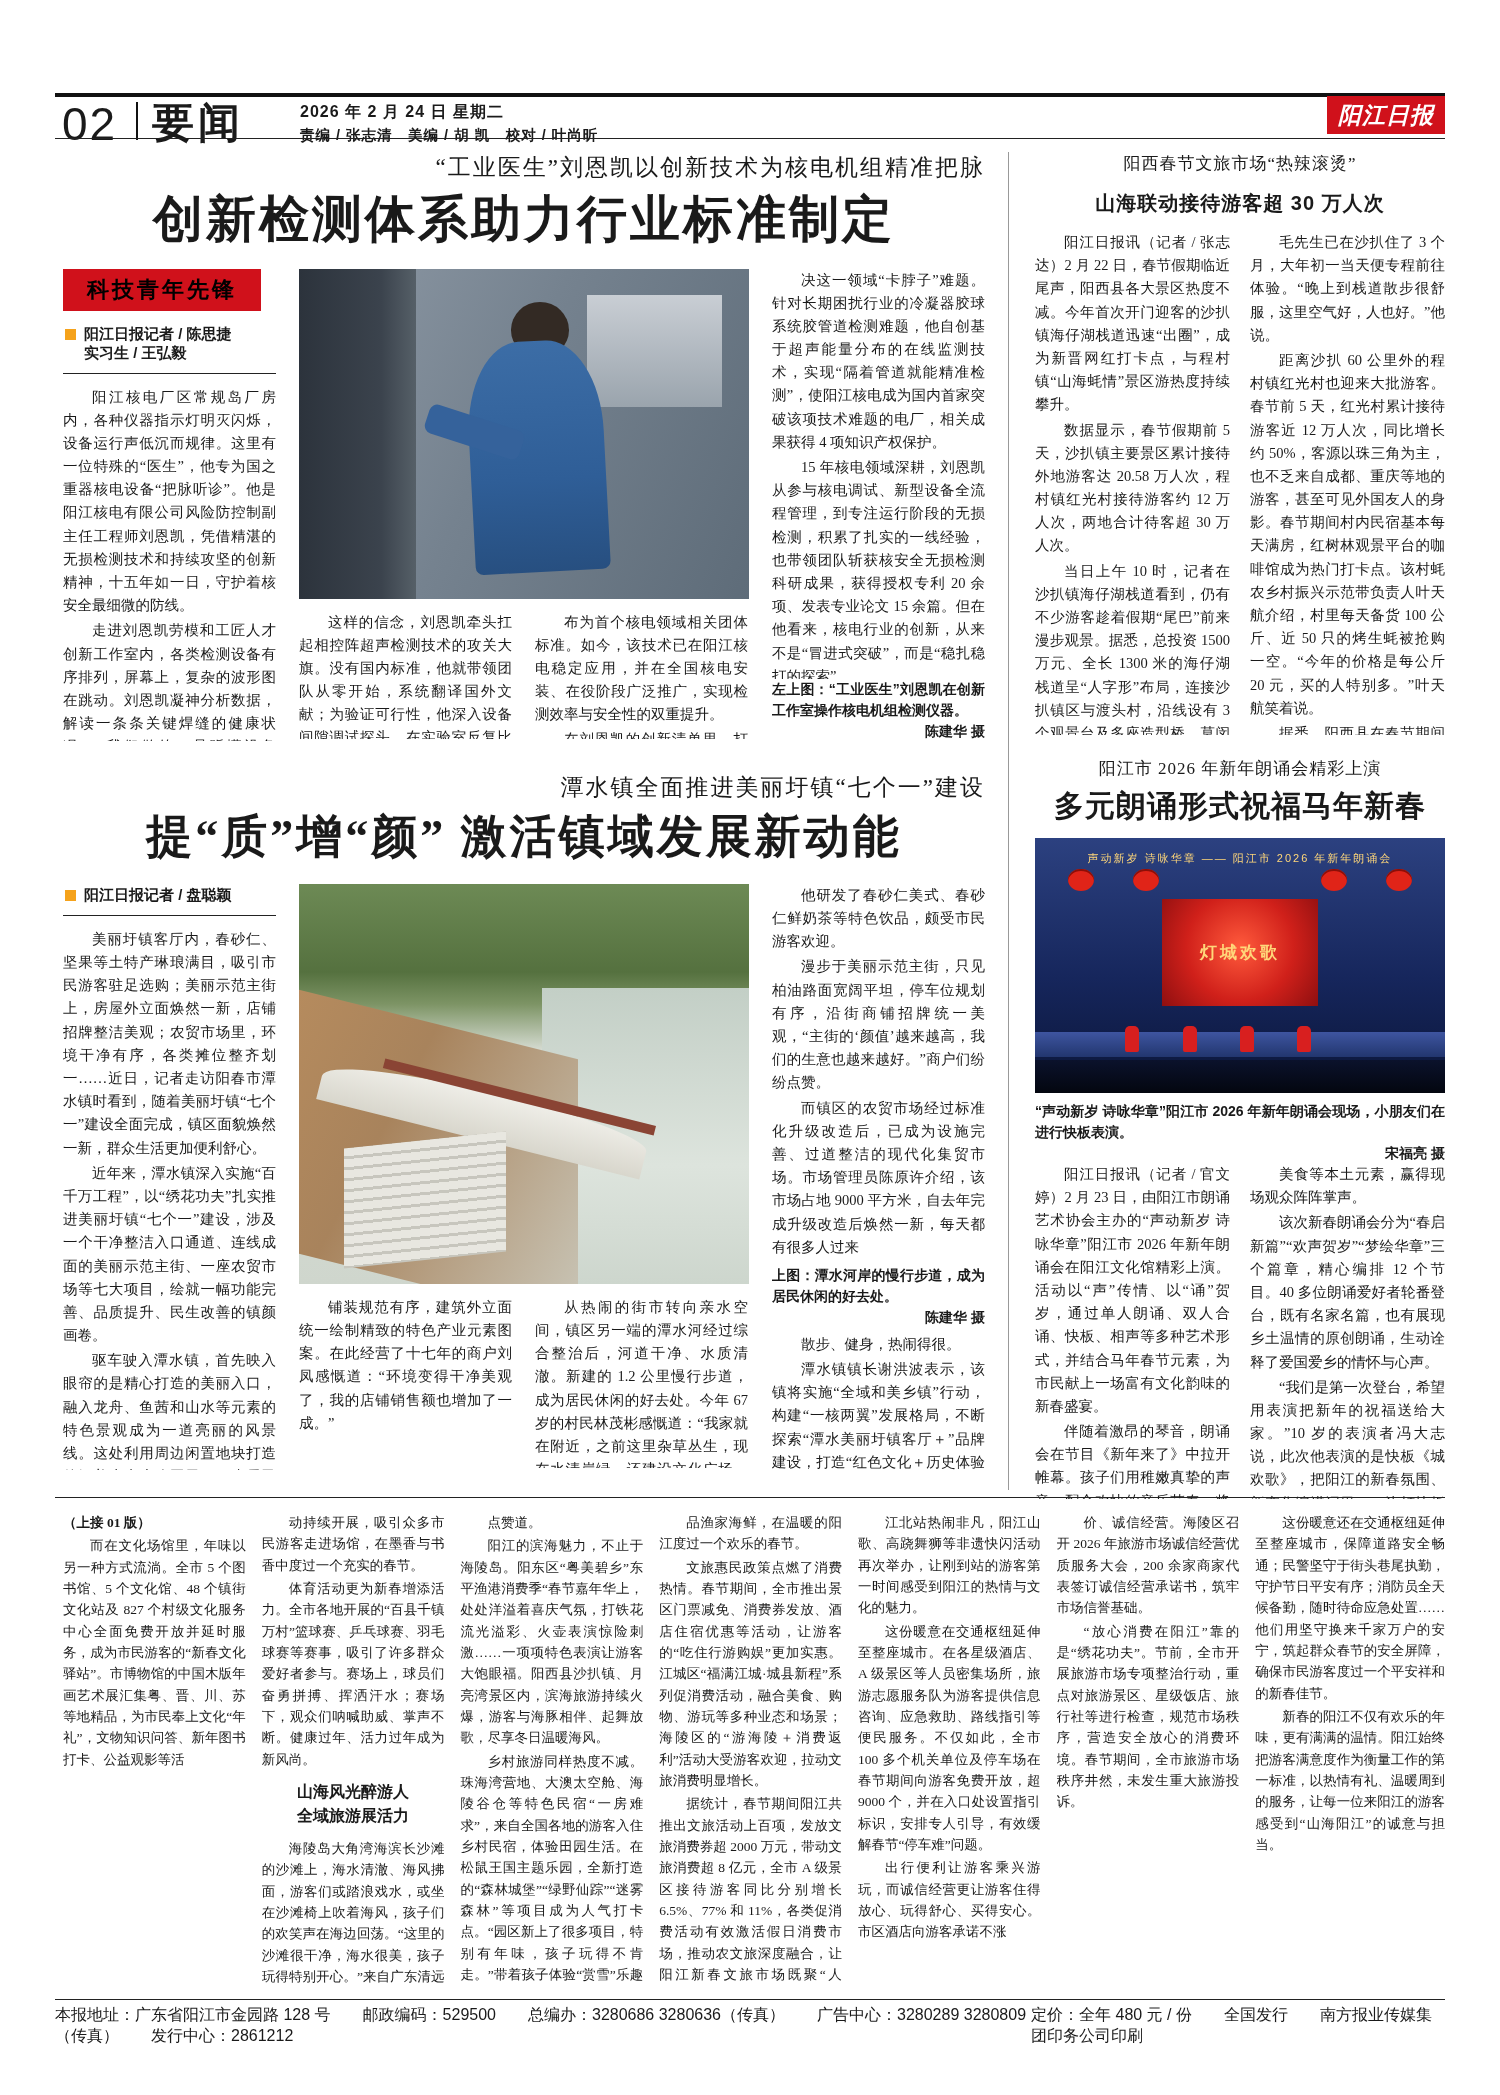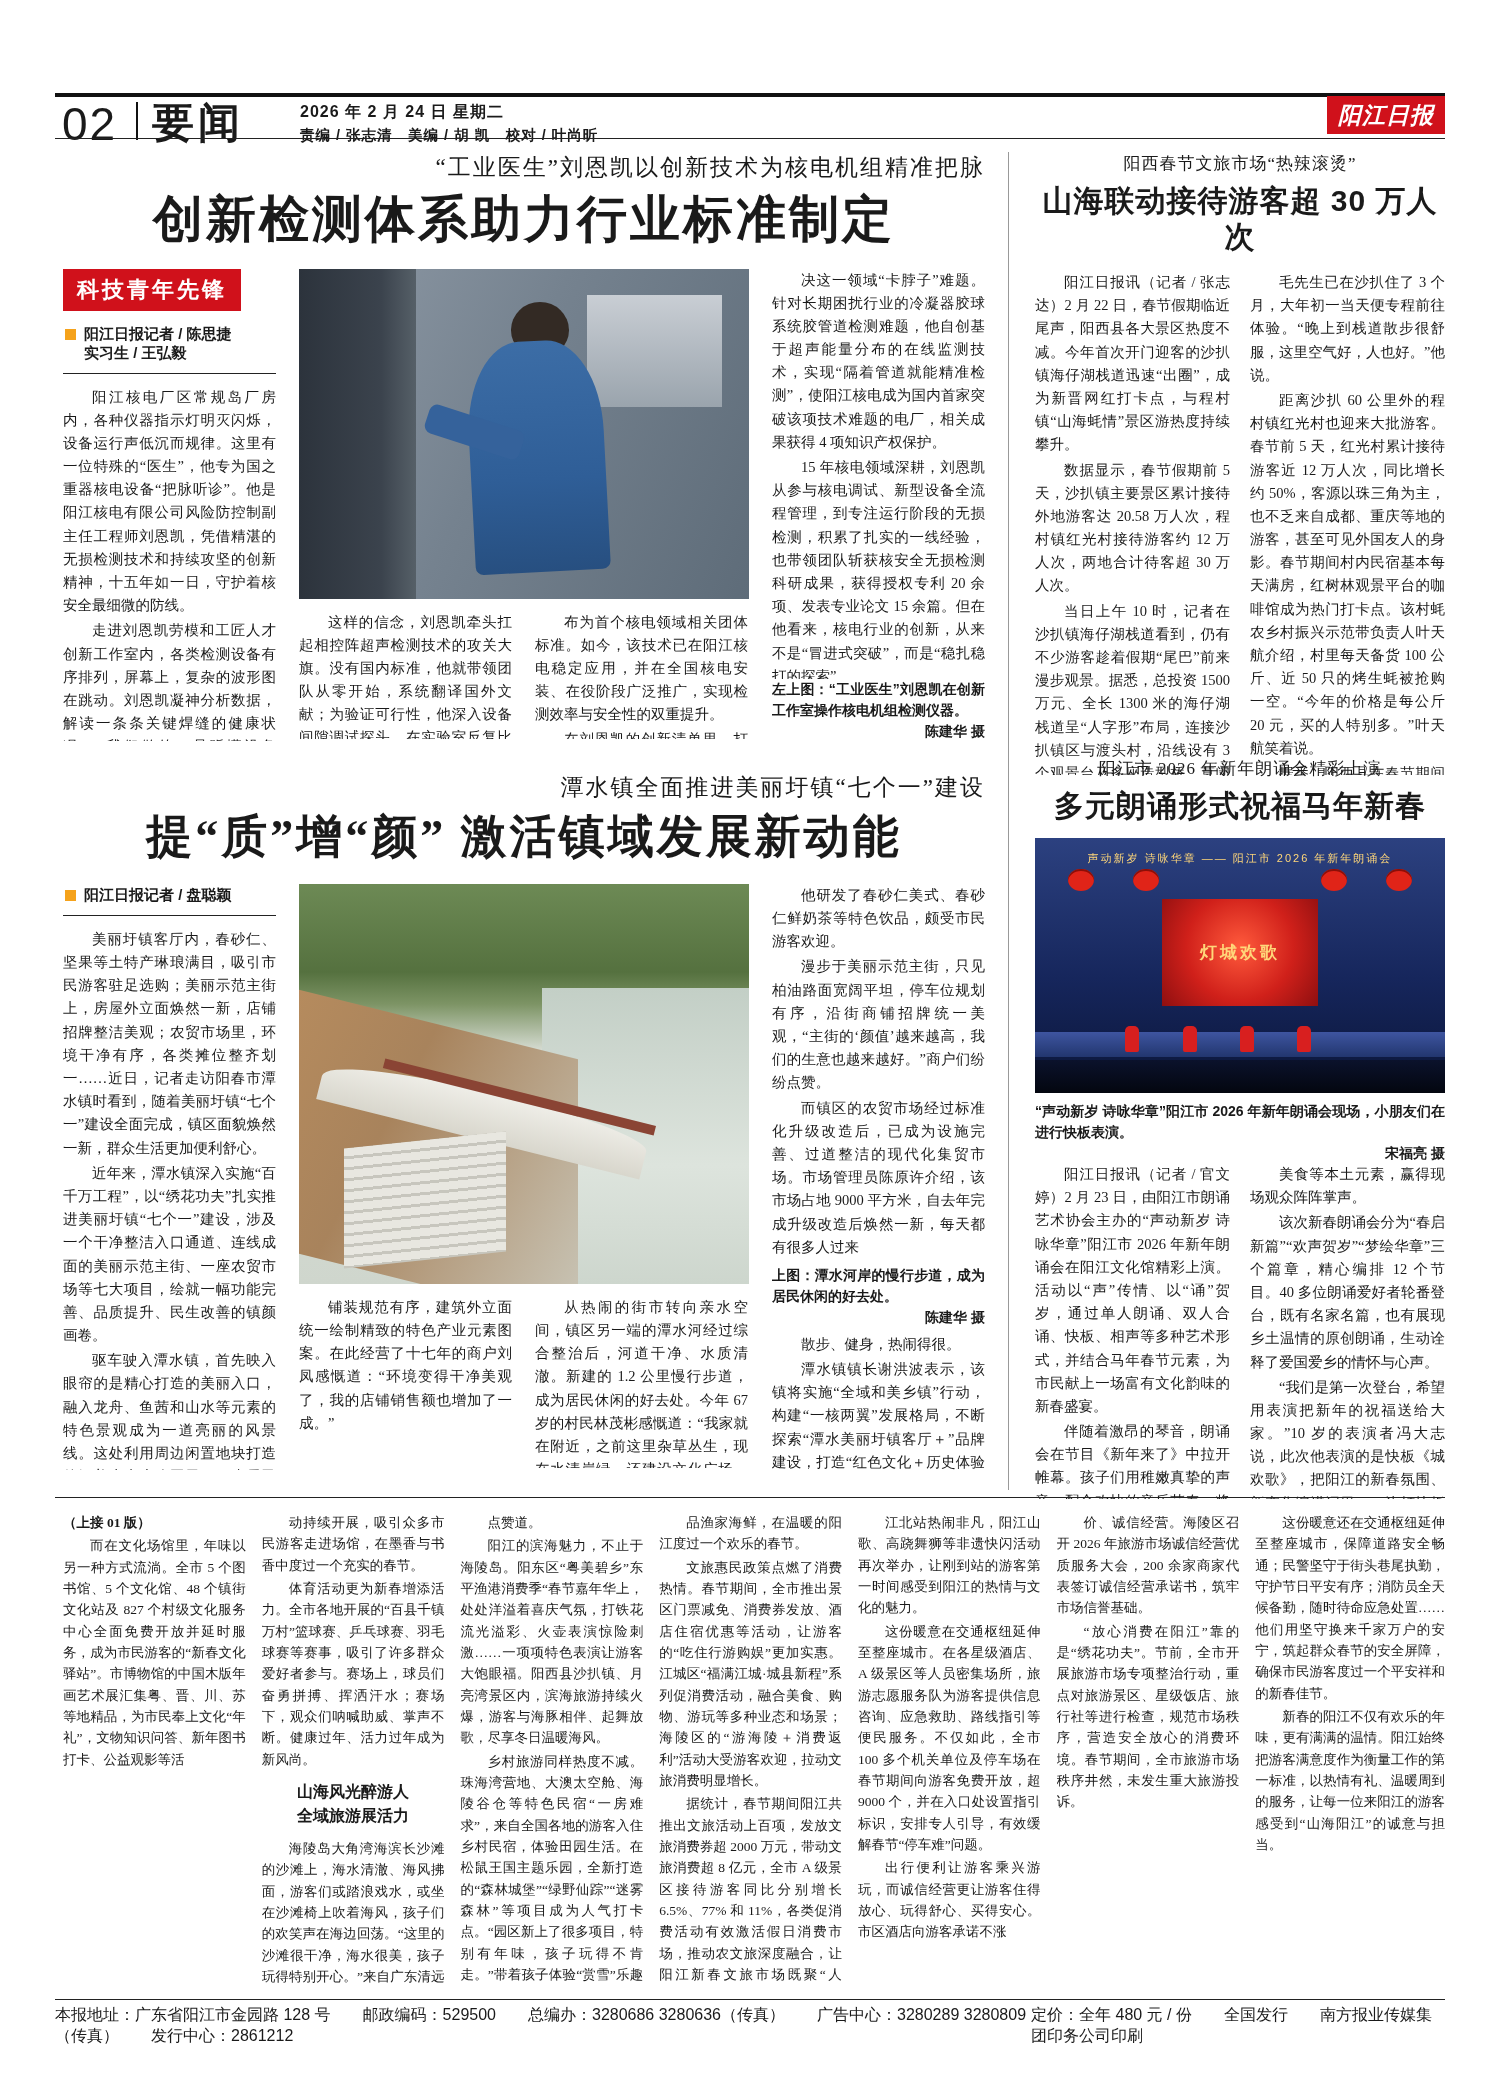--- a/index.html
+++ b/index.html
@@ -29,23 +29,23 @@
   .cols{display:flex;}
   .col{overflow:hidden;}
   .bodytxt p{margin:0 0 2px 0;font-size:14.5px;line-height:1.6;text-align:justify;
              text-indent:2em;}
   .smalltxt p{margin:0 0 2px 0;font-size:13.5px;line-height:1.58;text-align:justify;
               text-indent:2em;}
   .caption{font-family:"Liberation Sans",sans-serif;font-weight:bold;font-size:14px;
            line-height:1.5;text-align:justify;}
   .credit{font-family:"Liberation Sans",sans-serif;font-weight:bold;font-size:14px;
           text-align:right;margin-top:2px;}
-  .badge{background:#d0111b;color:#ffffff;font-family:"Liberation Sans",sans-serif;
+  .badge{background:#d0111b;color:#000000;font-family:"Liberation Sans",sans-serif;
          font-weight:bold;font-size:22px;letter-spacing:3px;text-align:center;
-         padding:6px 0;width:178px;}
+         padding:6px 0;width:198px;}
   .byline{font-family:"Liberation Sans",sans-serif;font-weight:bold;font-size:15px;
           display:flex;align-items:flex-start;margin-top:14px;}
   .byline .sq{width:11px;height:11px;background:#f5a21b;margin:4px 8px 0 2px;flex:none;}
   .byline-rule{height:1px;background:#222;margin:10px 0 12px 0;}
   .subhead{font-family:"Liberation Sans",sans-serif;font-weight:bold;font-size:16px;
            text-align:center;line-height:1.5;margin:10px 0;}
   .vrule{position:absolute;width:1px;background:#999;}
   
   .photo{position:relative;overflow:hidden;}
   .workshop{background:linear-gradient(115deg,#8f9aa6 0%,#75828f 45%,#5e6c79 100%);}
@@ -196,21 +196,21 @@
         <div class="caption" style="margin-top:6px">上图：潭水河岸的慢行步道，成为居民休闲的好去处。</div>
         <div class="credit">陈建华 摄</div>
         <p style="margin-top:6px">散步、健身，热闹得很。</p>
         <p>潭水镇镇长谢洪波表示，该镇将实施“全域和美乡镇”行动，构建“一核两翼”发展格局，不断探索“潭水美丽圩镇客厅＋”品牌建设，打造“红色文化＋历史体验＋休闲度假”精品旅游路线，让美丽圩镇建设成果更好惠及广大群众。</p>
       </div>
     </div>
   </div>
 
   <div style="position:absolute;left:1035px;top:152px;width:410px;height:598px">
     <div class="kicker-sm">阳西春节文旅市场“热辣滚烫”</div>
-    <div class="headline-sans" style="font-size:30px;margin-top:8px">山海联动接待游客超 30 万人次</div>
+    <div class="headline-sans" style="font-size:20px;margin-top:16px">山海联动接待游客超 30 万人次</div>
     <div class="cols" style="margin-top:16px;gap:20px;height:504px">
       <div class="col bodytxt" style="width:195px">
         <p>阳江日报讯（记者 / 张志达）2 月 22 日，春节假期临近尾声，阳西县各大景区热度不减。今年首次开门迎客的沙扒镇海仔湖栈道迅速“出圈”，成为新晋网红打卡点，与程村镇“山海蚝情”景区游热度持续攀升。</p>
         <p>数据显示，春节假期前 5 天，沙扒镇主要景区累计接待外地游客达 20.58 万人次，程村镇红光村接待游客约 12 万人次，两地合计待客超 30 万人次。</p>
         <p>当日上午 10 时，记者在沙扒镇海仔湖栈道看到，仍有不少游客趁着假期“尾巴”前来漫步观景。据悉，总投资 1500 万元、全长 1300 米的海仔湖栈道呈“人字形”布局，连接沙扒镇区与渡头村，沿线设有 3 个观景台及多座造型桥。莫闵表示，栈道不仅免费供游客参观，夜间还配套灯光展演，已成为游客夜间散步、拍照的热门聚集地。来自河南新乡的游客</p>
       </div>
       <div class="col bodytxt" style="width:195px">
         <p>毛先生已在沙扒住了 3 个月，大年初一当天便专程前往体验。“晚上到栈道散步很舒服，这里空气好，人也好。”他说。</p>
         <p>距离沙扒 60 公里外的程村镇红光村也迎来大批游客。春节前 5 天，红光村累计接待游客近 12 万人次，同比增长约 50%，客源以珠三角为主，也不乏来自成都、重庆等地的游客，甚至可见外国友人的身影。春节期间村内民宿基本每天满房，红树林观景平台的咖啡馆成为热门打卡点。该村蚝农乡村振兴示范带负责人叶天航介绍，村里每天备货 100 公斤、近 50 只的烤生蚝被抢购一空。“今年的价格是每公斤 20 元，买的人特别多。”叶天航笑着说。</p>
         <p>据悉，阳西县在春节期间重点推出“山海寻味·竹海蚝情”和“书院听风，山海寻雅”两条精品旅游线路，将程村红树林、沙扒月亮湾和北额岭等热门景点串珠成链。阳西县文广旅体局局长敖改颜表示，程村是“寻味”的餐桌，沙扒是“寻雅”的海岸，两条线一动一静，可满足不同游客需求。</p>

